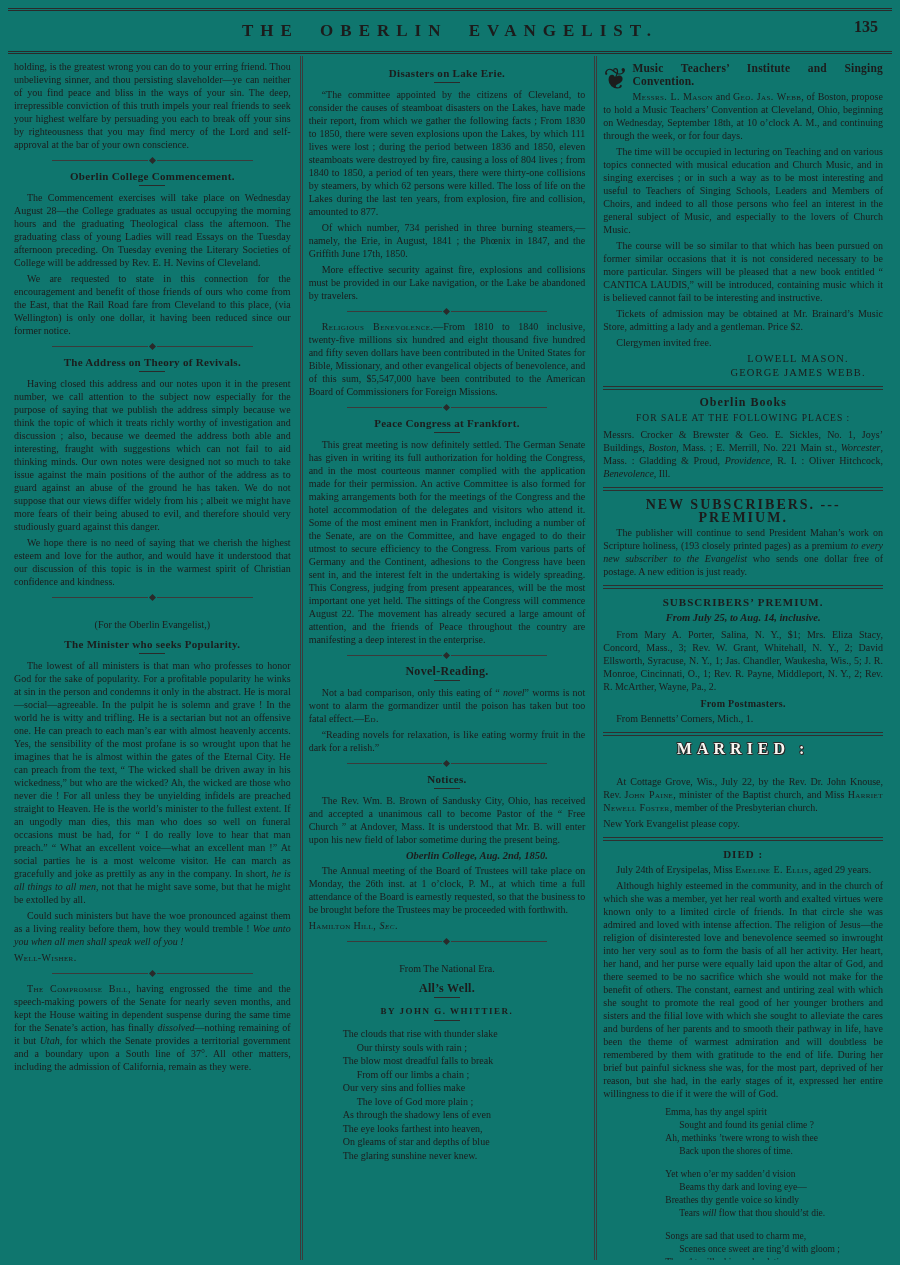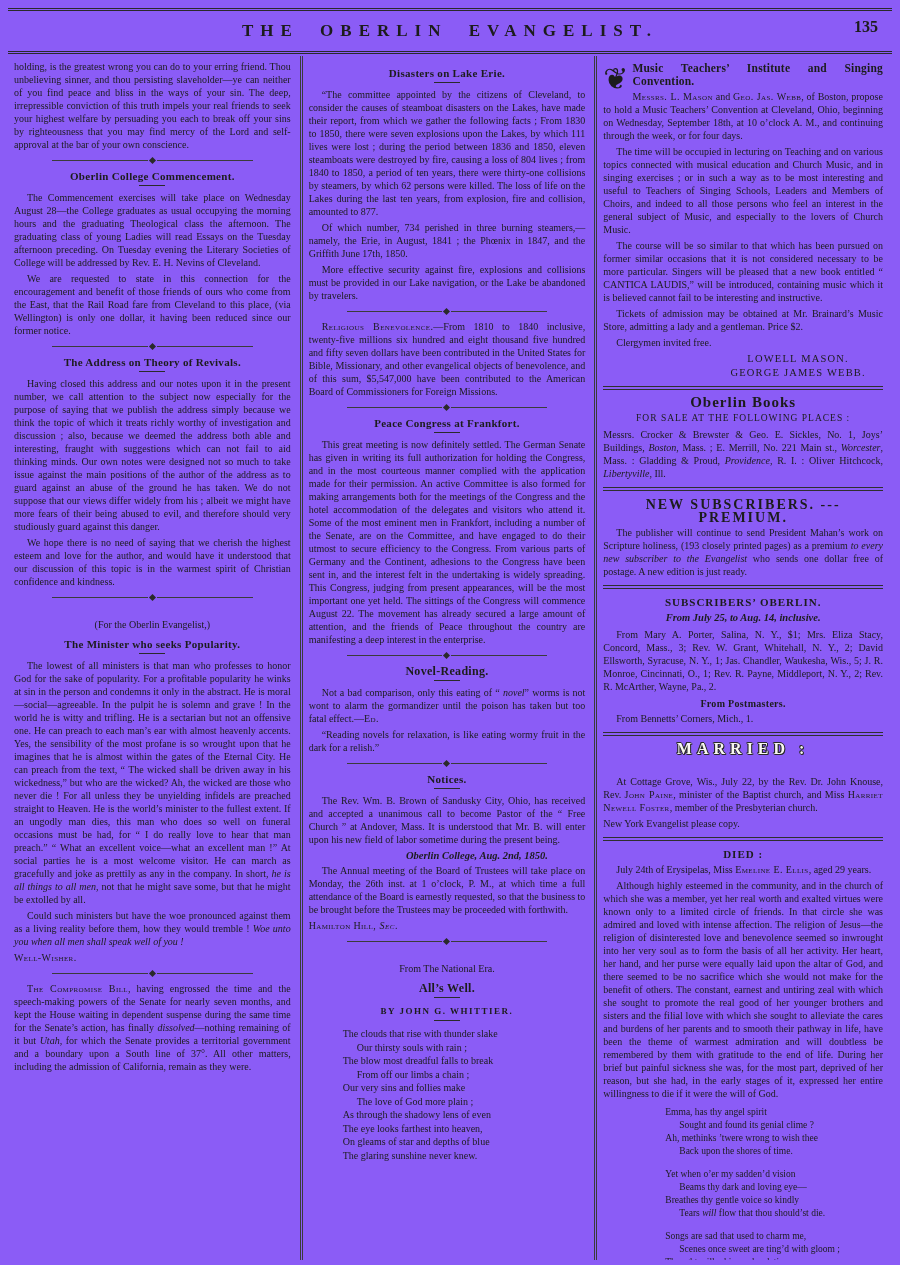--- a/index.html
+++ b/index.html
@@ -1,18 +1,18 @@
 <!DOCTYPE html>
 <html><head>
 <meta charset="utf-8">
 <style>
   html,body{margin:0;padding:0;background:#e8e6e0;}
   .page{
     position:relative;width:900px;height:1265px;margin:0 auto;
-    background:#8b5cf6;color:#1c1c1c;overflow:hidden;
+    background:#0f766e;color:#1c1c1c;overflow:hidden;
     font-family:"Liberation Serif","DejaVu Serif",serif;
     box-sizing:border-box;padding:8px 8px 0 8px;
   }
   
   .masthead{
     position:relative;height:40px;
     border-top:3px double #2a2a2a;border-bottom:3px double #2a2a2a;
     display:flex;align-items:center;justify-content:center;
   }
   .masthead .title{
@@ -28,21 +28,21 @@
     font-size:10px;line-height:13px;text-align:justify;overflow:hidden;
   }
   .col.c1,.col.c2{border-right:3px double #3b3b3b;}
   p.para{margin:0 0 3px 0;text-indent:13px;}
   p.para.ni{text-indent:0;}
   .run-i{font-style:italic;}
   .run-sc{font-variant:small-caps;letter-spacing:.4px;}
   
   .h{font-weight:bold;text-align:center;font-size:11px;margin:7px 0 2px 0;letter-spacing:.3px;text-indent:0;}
   .h.h-med{font-size:12px;}
-  .h.h-large{font-size:15px;margin:6px 0 3px 0;letter-spacing:1px;}
+  .h.h-large{font-size:12px;margin:6px 0 3px 0;letter-spacing:1px;}
   .h.h-spaced{font-size:14px;letter-spacing:2px;}
   .h.h-caps{font-size:11px;letter-spacing:1px;}
   .h.h-small{font-size:10px;margin:4px 0 2px 0;}
   .h.byline{font-size:9px;letter-spacing:1.5px;font-weight:bold;}
   .hrule{width:26px;border-top:1px solid #2a2a2a;margin:2px auto 5px auto;}
   .pre{text-align:center;font-size:10px;margin:18px 0 0 0;text-indent:0;}
   .pre.subsc{font-variant:small-caps;letter-spacing:1px;font-size:9.5px;margin:1px 0 3px 0;}
   .pre.subit{font-style:italic;font-weight:bold;font-size:10.5px;margin:0 0 4px 0;}
   
   .divider{display:flex;align-items:center;margin:7px 38px 6px 38px;}
@@ -167,26 +167,26 @@
         <p class="para ni"><span class="run-sc">Messrs. L. Mason</span> and <span class="run-sc">Geo. Jas. Webb</span>, of Boston, propose to hold a Music Teachers’ Convention at Cleveland, Ohio, beginning on Wednesday, September 18th, at 10 o’clock A. M., and continuing through the week, or for four days.</p>
         <p class="para">The time will be occupied in lecturing on Teaching and on various topics connected with  musical  education and Church Music, and in singing exercises ; or in such a way as to be most interesting and useful to Teachers of Singing Schools, Leaders and Members of Choirs, and indeed to all those persons who feel an interest in the general subject of Music, and especially to the lovers of Church Music.</p>
         <p class="para">The course will be so similar to that which has been pursued on former similar occasions that it is not considered necessary to be more particular.  Singers will be pleased that a new book entitled “ CANTICA LAUDIS,” will be introduced, containing music which it is believed cannot fail to be  interesting and instructive.</p>
         <p class="para">Tickets of admission may be obtained at Mr. Brainard’s Music Store, admitting a lady and a gentleman.   Price $2.</p>
         <p class="para">Clergymen invited free.</p>
         <p class="attrib">LOWELL MASON.</p>
         <p class="attrib">GEORGE JAMES WEBB.</p>
         <div class="dblrule"></div>
         <div class="h h-large">Oberlin Books</div>
         <div class="pre subsc">FOR SALE AT THE FOLLOWING PLACES :</div>
-        <p class="para ni">Messrs. Crocker &amp; Brewster &amp; Geo. E. Sickles, No. 1, Joys’ Buildings, <span class="run-i">Boston</span>, Mass. ; E. Merrill, No. 221 Main st., <span class="run-i">Worcester</span>, Mass. : Gladding &amp; Proud, <span class="run-i">Providence</span>, R. I. : Oliver Hitchcock, <span class="run-i">Libertyville</span>, Ill.</p>
+        <p class="para ni">Messrs. Crocker &amp; Brewster &amp; Geo. E. Sickles, No. 1, Joys’ Buildings, <span class="run-i">Boston</span>, Mass. ; E. Merrill, No. 221 Main st., <span class="run-i">Worcester</span>, Mass. : Gladding &amp; Proud, <span class="run-i">Providence</span>, R. I. : Oliver Hitchcock, <span class="run-i">Benevolence</span>, Ill.</p>
         <div class="dblrule"></div>
         <div class="h h-spaced">NEW  SUBSCRIBERS. --- PREMIUM.</div>
         <p class="para">The publisher will continue to send President Mahan’s work on Scripture holiness, (193 closely printed pages) as a premium <span class="run-i">to every new subscriber to the Evangelist</span> who sends one dollar free of postage.  A new edition is just ready.</p>
         <div class="dblrule"></div>
-        <div class="h h-caps">SUBSCRIBERS’ OBERLIN.</div>
+        <div class="h h-caps">SUBSCRIBERS’ PREMIUM.</div>
         <div class="pre subit">From July 25, to Aug. 14, inclusive.</div>
         <p class="para">From Mary A. Porter, Salina, N. Y., $1; Mrs. Eliza Stacy, Concord, Mass., 3; Rev. W. Grant, Whitehall, N. Y., 2; David Ellsworth, Syracuse, N. Y., 1;  Jas. Chandler, Waukesha, Wis., 5; J. R. Monroe, Cincinnati, O., 1; Rev. R. Payne, Middleport, N. Y., 2; Rev. R. McArther, Wayne, Pa., 2.</p>
         <div class="h h-small">From Postmasters.</div>
         <p class="para">From Bennetts’ Corners, Mich., 1.</p>
         <div class="dblrule"></div>
         <div class="ornate">MARRIED :</div>
         <p class="para">At Cottage Grove, Wis., July 22, by the Rev. Dr. John Knouse, Rev. <span class="run-sc">John Paine</span>, minister of the Baptist church, and Miss <span class="run-sc">Harriet Newell Foster</span>, member of the Presbyterian church.</p>
         <p class="para ni">New York Evangelist please copy.</p>
         <div class="dblrule"></div>
         <div class="h h-caps">DIED :</div>

